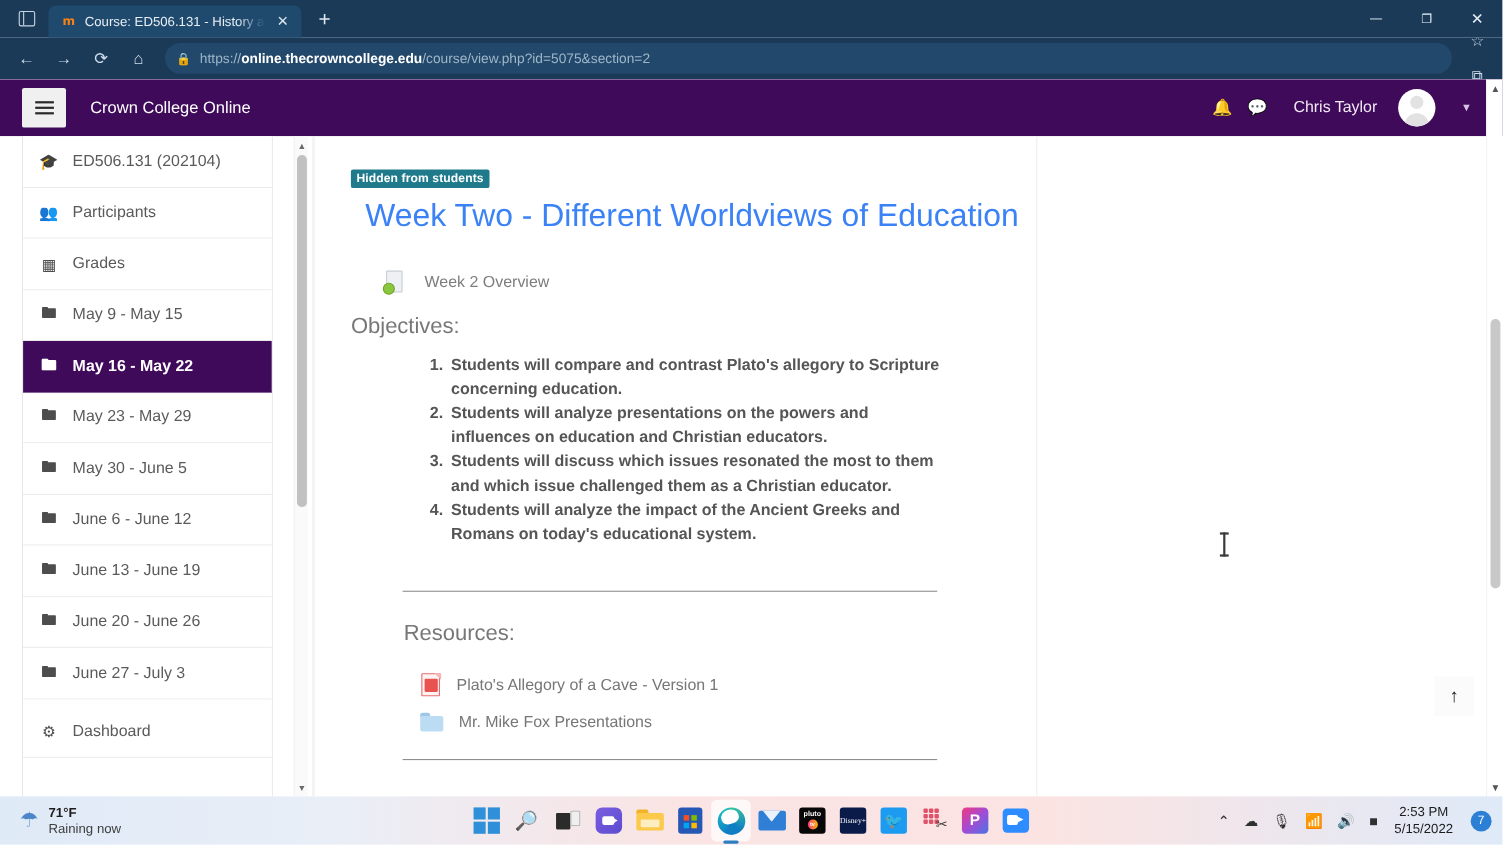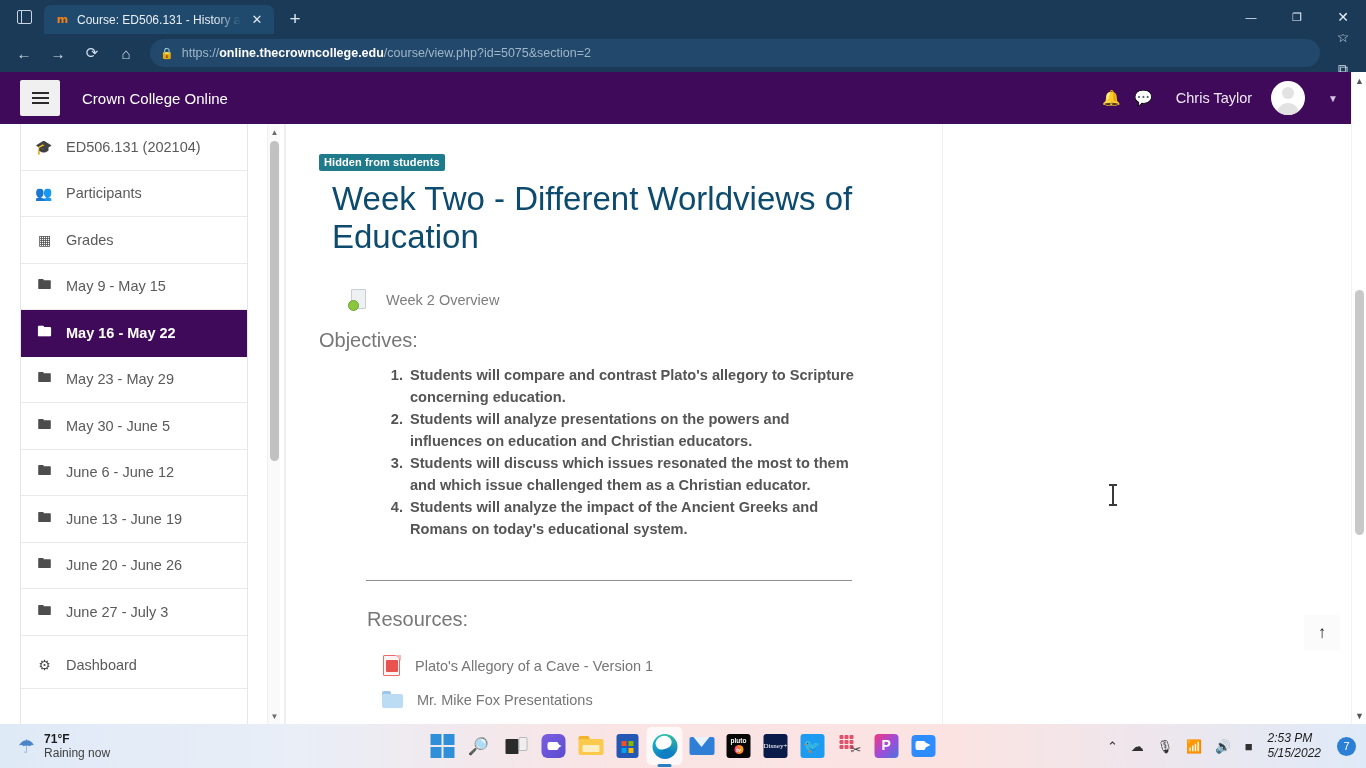--- a/index.html
+++ b/index.html
@@ -164,21 +164,21 @@
   .content-inner {
     position: absolute; left: 0; top: 0; width: 657px; height: 600px;
     border-right: 1px solid #efefef; padding-left: 33px; padding-top: 28px;
   }
   .badge-hidden {
     display: inline-block; background: #1f7b8c; color: #fff;
     font-size: 11px; font-weight: bold; padding: 2px 5px 3px 5px; border-radius: 2px;
     letter-spacing: .1px;
   }
   .section-title {
-    font-size: 33px; color: #0c4a6e; font-weight: 400; margin: 9px 0 0 13px;
+    font-size: 29px; color: #3b82f6; font-weight: 400; margin: 9px 0 0 13px;
   }
   .res-row {
     display: flex; align-items: center; gap: 15px; margin-left: 28px;
   }
   .res-row.first { margin-top: 32px; }
   .res-label { font-size: 14.5px; color: #7d7d7d; }
 
   .page-ico {
     width: 24px; height: 24px; position: relative; flex: 0 0 24px;
   }
@@ -332,21 +332,21 @@
     background: linear-gradient(135deg,#e23c8e 10%,#a34bd6 50%,#5b6ce0 90%); position: relative;}
   .icon-paint:after { content:"P"; position:absolute; left:7px; top:3px; color:#fff; font-size:14px; font-weight:bold;}
   .icon-zoom { width: 24px; height: 22px; background: #2d8cff; border-radius: 4px; position: relative; }
   .icon-zoom:after { content:""; position:absolute; left:4px; top:6px; width:10px; height:9px; background:#fff; border-radius:2px;}
   .icon-zoom:before { content:""; position:absolute; left:13px; top:7px; border-left:6px solid #fff; border-top:3.5px solid transparent; border-bottom:3.5px solid transparent;}
 
   .tray {
     position: absolute; right: 10px; display: flex; align-items: center; gap: 13px;
   }
   .tray-icon { font-size: 13px; color: #303030; }
-  .clock { text-align: left; line-height: 15px; margin-left: 2px; font-style: italic; }
+  .clock { text-align: center; line-height: 15px; margin-left: 2px; }
   .clock div { font-size: 12px; color: #1c1c1c; }
   .notif-badge {
     width: 19px; height: 19px; border-radius: 50%; background: #2b7fd4; color: #fff;
     font-size: 11px; display: flex; align-items: center; justify-content: center; margin-left: 3px;
   }
 </style>
 </head>
 <body>
 
 <div class="browser">

